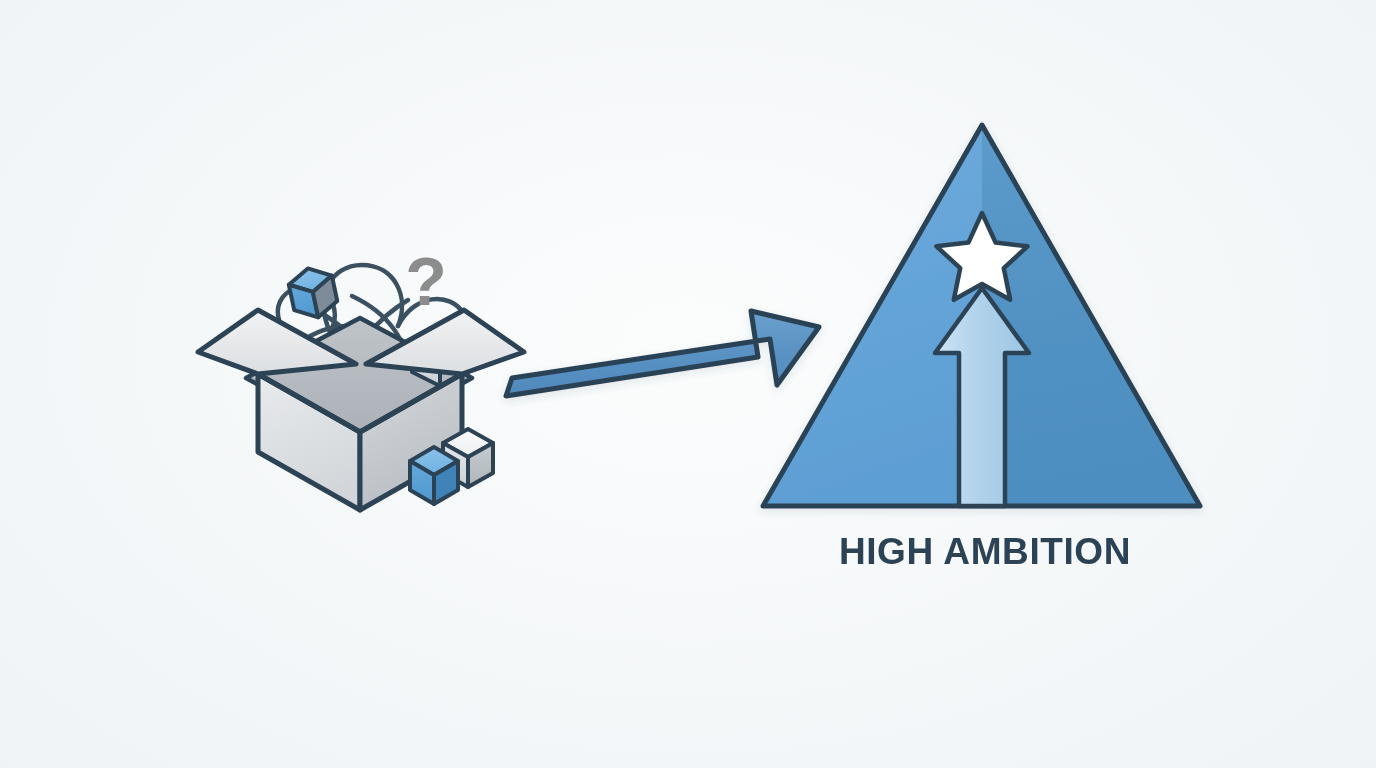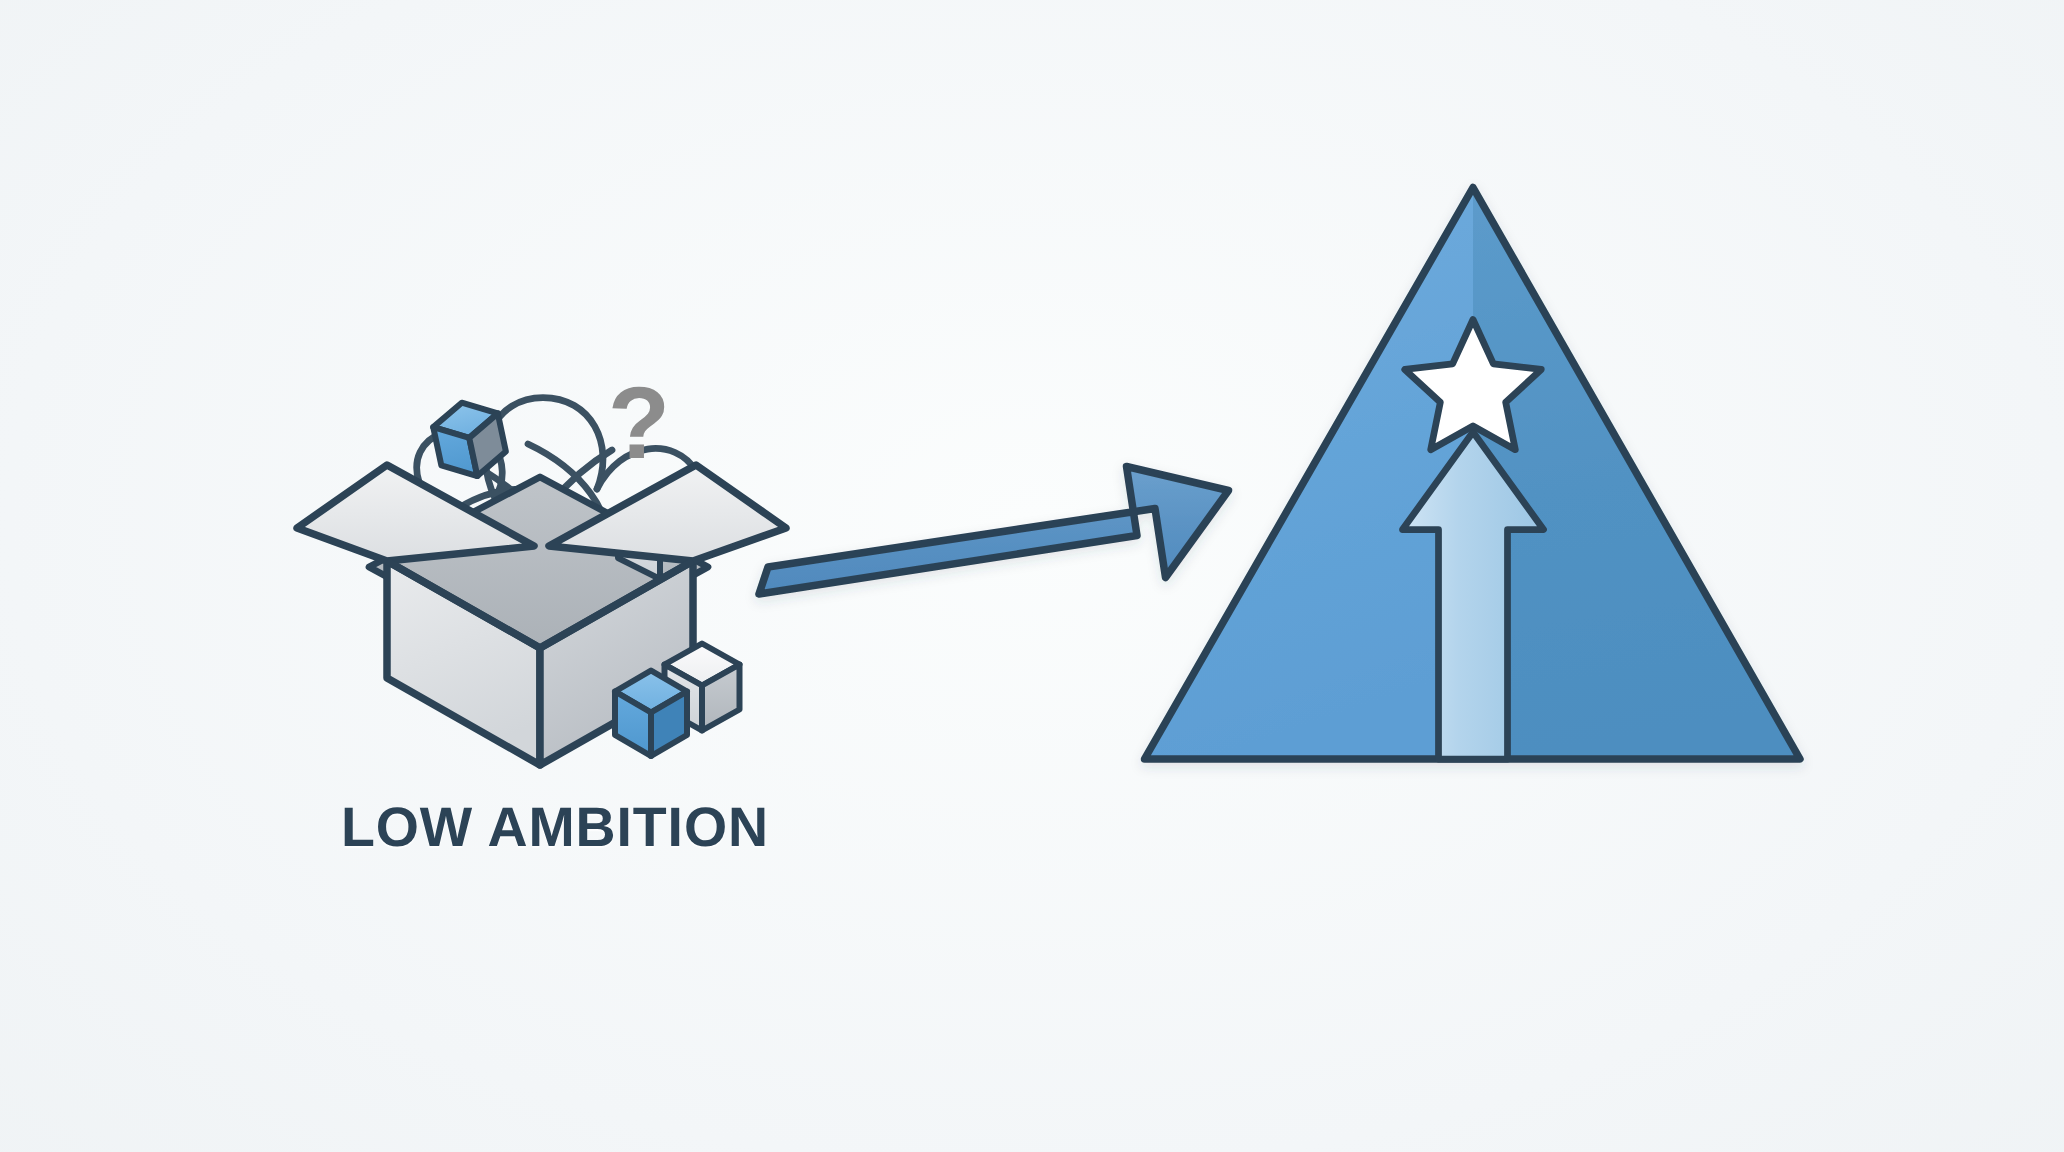--- a/index.html
+++ b/index.html
@@ -220,19 +220,19 @@
       <path d="M 410 461 L 434 475 L 434 504 L 410 490 Z" fill="url(#gradCubeBlueLeft)" stroke="#2c4356" stroke-width="4" stroke-linejoin="round"></path>
       <path d="M 458 461 L 434 475 L 434 504 L 458 490 Z" fill="#3f83b8" stroke="#2c4356" stroke-width="4" stroke-linejoin="round"></path>
     </g>
 
     <g>
       <text x="426" y="305" text-anchor="middle" font-family="Liberation Sans, sans-serif" font-size="68" font-weight="bold" fill="#8c8c8c">?</text>
     </g>
   </svg>
 
   <div class="label-block label-left">
-    <div class="label-title">LOW AMBITION</div>
   </div>
 
   <div class="label-block label-right">
+    <div class="label-title">HIGH AMBITION</div>
   </div>
 
 </div>
 
 </body></html>

